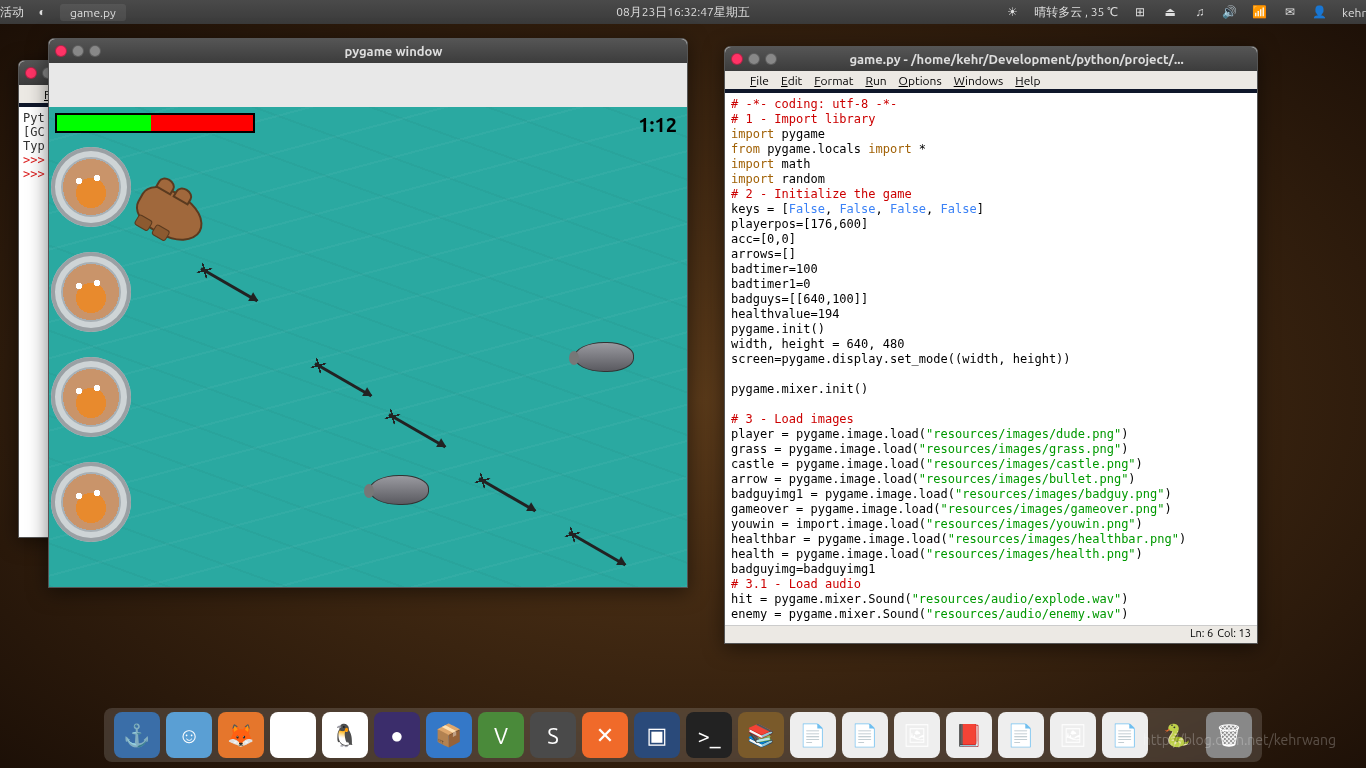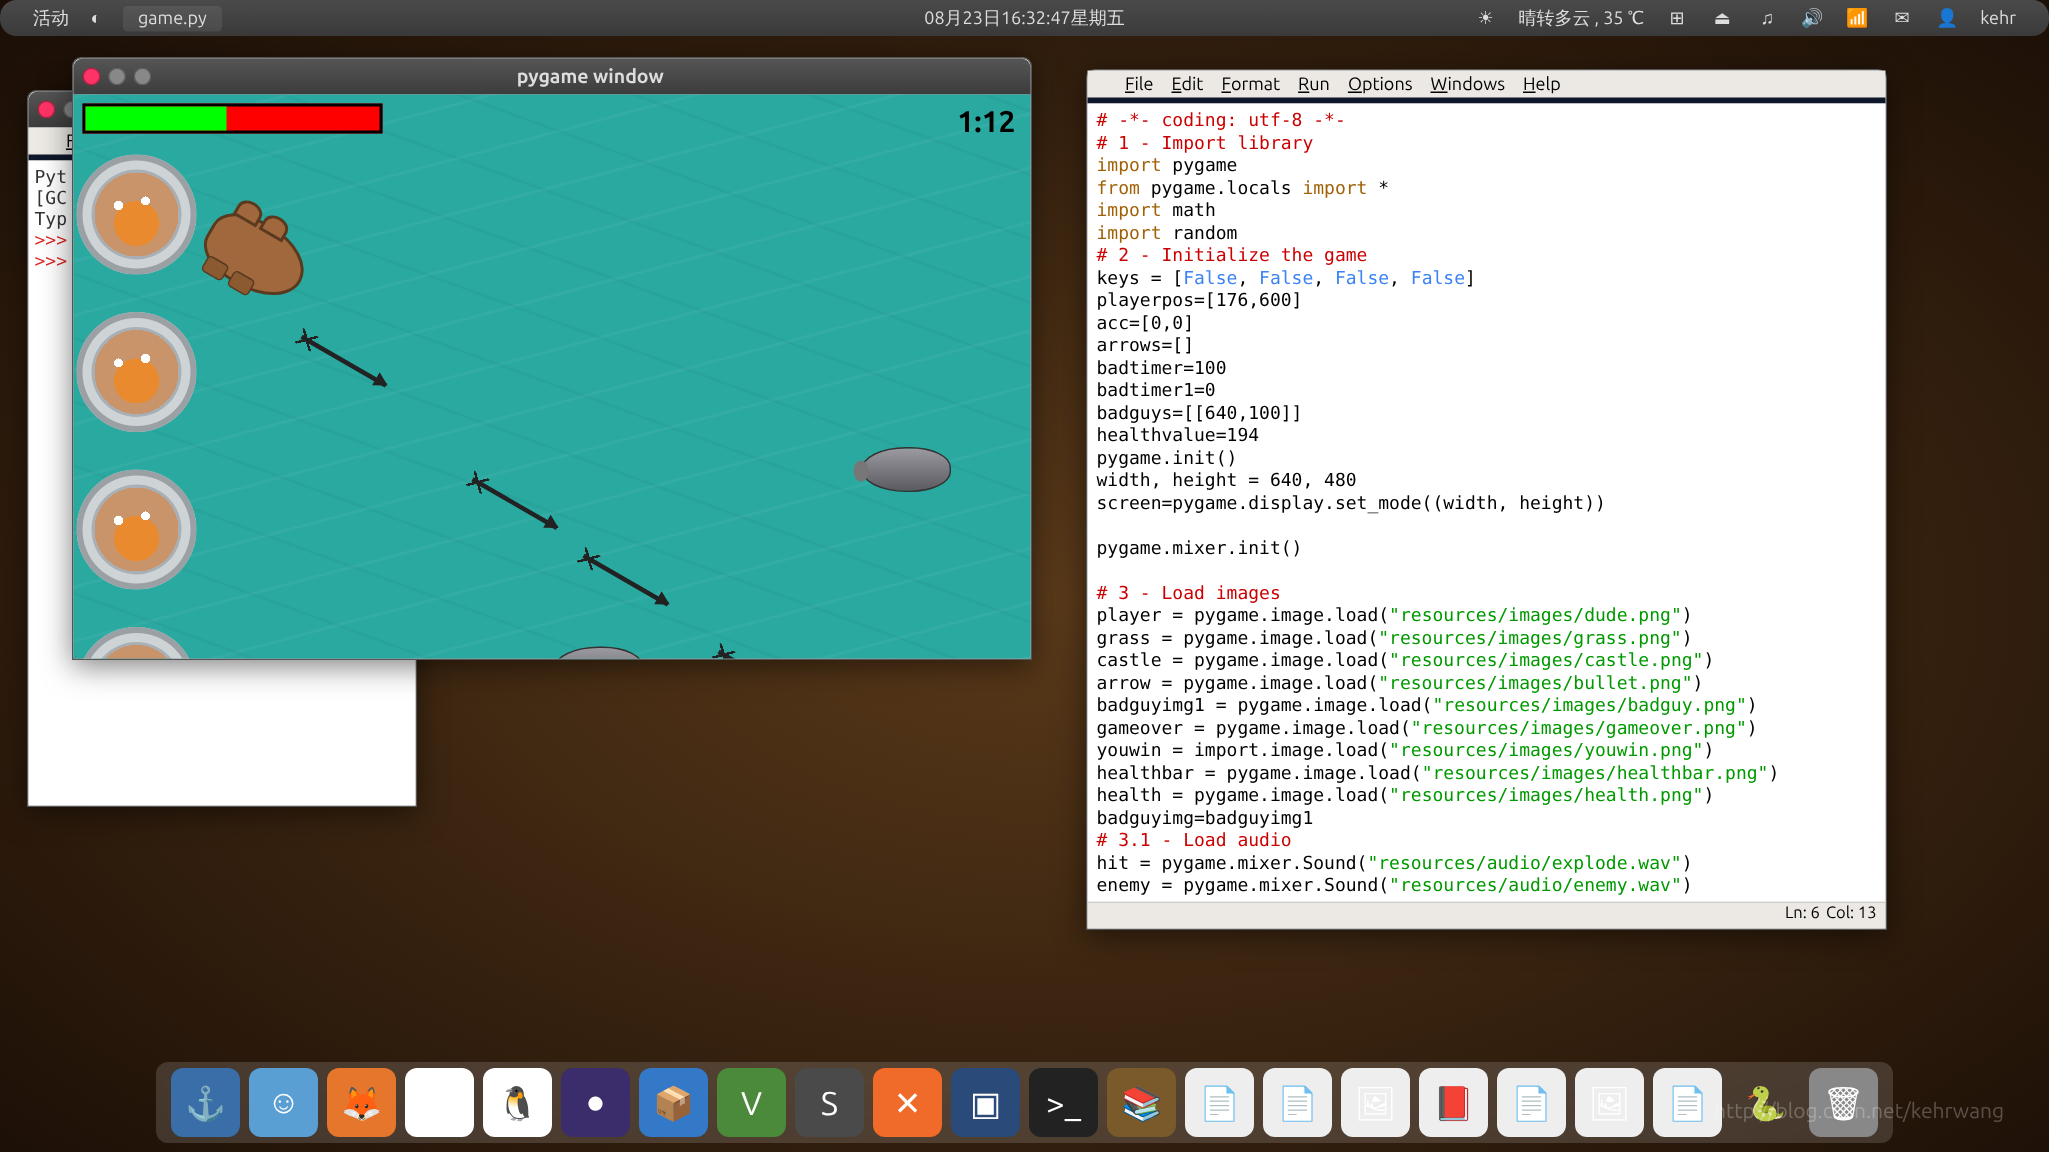--- a/index.html
+++ b/index.html
@@ -5,21 +5,21 @@
 * { margin: 0; padding: 0; box-sizing: border-box; }
 body {
   width: 1366px; height: 768px;
   background: #2a1a10 radial-gradient(ellipse at 700px 400px, #5a3a1a, #1a0e06);
   font-family: Ubuntu, sans-serif;
   overflow: hidden; position: relative;
 }
 .topbar {
   height: 24px; background: linear-gradient(#4a4a4a,#3a3a3a);
   color: #ddd; display: flex; align-items: center;
-  padding: 0 22px; font-size: 12px; position: relative; border-radius: 11px;
+  padding: 0 0; font-size: 12px; position: relative;
 }
 .topbar .left { display: flex; gap: 10px; align-items: center; }
 .topbar .center { position: absolute; left: 50%; transform: translateX(-50%); }
 .topbar .right { margin-left: auto; display: flex; gap: 14px; align-items: center; }
 .topbar .icon { width: 16px; height: 16px; display: inline-flex; align-items: center; justify-content: center; }
 .taskbtn { background: rgba(255,255,255,.08); padding: 2px 10px; border-radius: 3px; }
 
 
 .window {
   position: absolute;
@@ -42,25 +42,26 @@
   height: 22px; background: #ece9e4; display: flex; gap: 12px;
   padding: 2px 25px; font-size: 12px; align-items: center;
   border-bottom: 4px solid #0f172a;
 }
 .menubar span { cursor: default; }
 .menubar span u { text-decoration: underline; }
 
 
 #game-win { left: 48px; top: 38px; width: 640px; }
 #game-canvas {
-  width: 100%; height: 376px; background: #2aa9a1;
+  width: 100%; height: 480px; background: #2aa9a1;
   position: relative; overflow: hidden;
   background-image:
     repeating-linear-gradient(20deg, rgba(0,0,0,.03) 0 2px, transparent 2px 40px),
     repeating-linear-gradient(-15deg, rgba(255,255,255,.04) 0 2px, transparent 2px 35px);
+  margin-top: 44px;
 }
 .healthbar-frame {
   position: absolute; top: 6px; left: 6px; width: 200px; height: 20px;
   border: 2px solid #000; background: red;
 }
 .healthbar-fill { height: 100%; background: #0f0; }
 .timer {
   position: absolute; top: 6px; right: 10px;
   color: #000; font-weight: bold; font-size: 20px;
 }
@@ -217,20 +218,26 @@
       <div class="arrow" style="left: 266px; top: 255px; transform: rotate(30deg);"></div>
       <div class="arrow" style="left: 340px; top: 306px; transform: rotate(30deg);"></div>
       <div class="arrow" style="left: 430px; top: 370px; transform: rotate(30deg);"></div>
       <div class="arrow" style="left: 520px; top: 424px; transform: rotate(30deg);"></div>
       <div class="badguy" style="left: 525px; top: 235px;"></div>
       <div class="badguy" style="left: 320px; top: 368px;"></div>
     </div>
 </div>
 
 <div class="window" id="editor-win">
+  <div class="titlebar">
+    <div class="tbtn close"></div>
+    <div class="tbtn min"></div>
+    <div class="tbtn max"></div>
+    <div class="title">game.py - /home/kehr/Development/python/project/...</div>
+  </div>
   <div class="menubar" id="editor-menu">
       <span><u>F</u>ile</span>
       <span><u>E</u>dit</span>
       <span><u>F</u>ormat</span>
       <span><u>R</u>un</span>
       <span><u>O</u>ptions</span>
       <span><u>W</u>indows</span>
       <span><u>H</u>elp</span>
     </div>
   <div id="editor-body"><span class="c-red"># -*- coding: utf-8 -*-</span>

